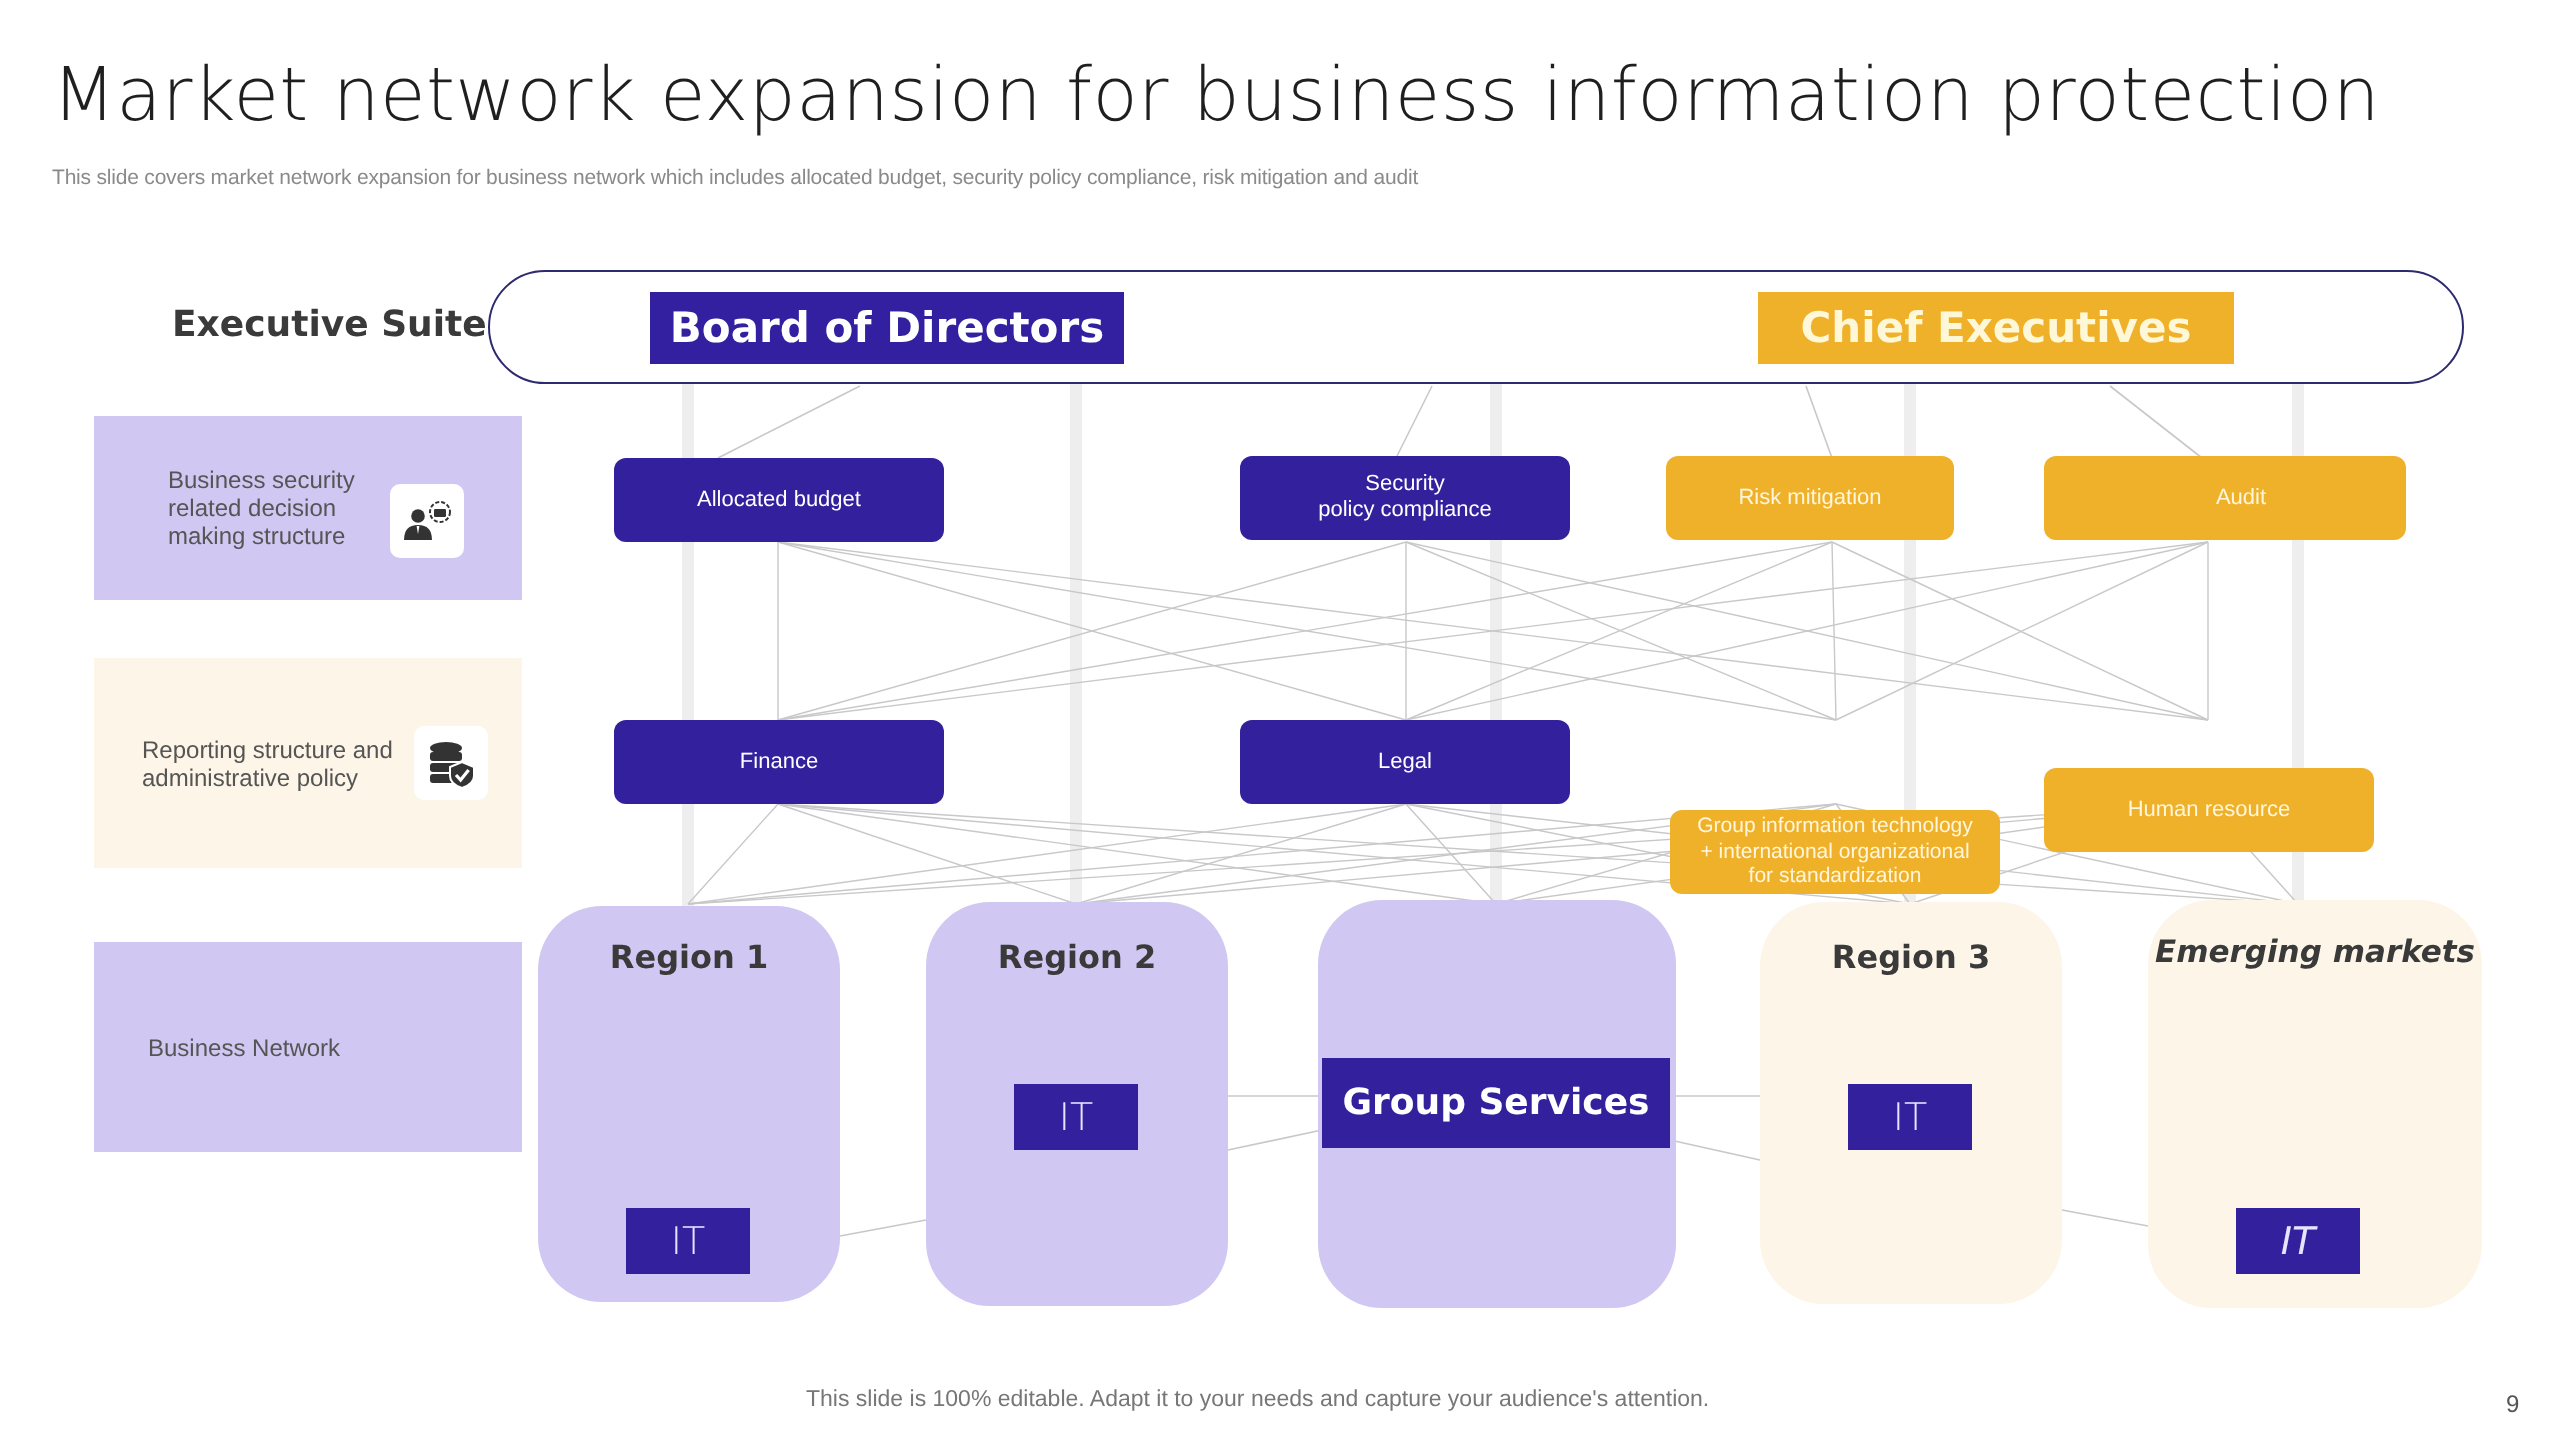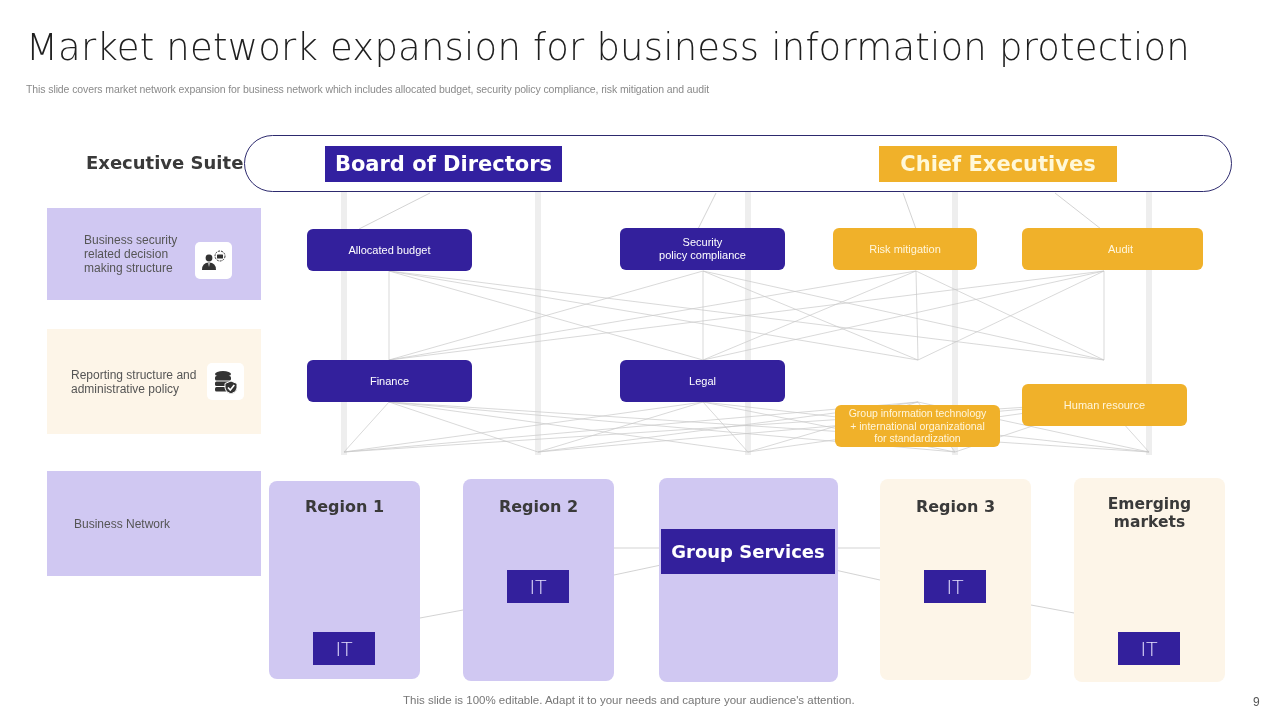--- a/index.html
+++ b/index.html
@@ -17,21 +17,21 @@
   #chief { left:879px; width:238px; background:#f0b12a; color:#fff8d8; }
   .side-card { left:47px; width:214px; display:flex; align-items:center; box-sizing:border-box; font-family:"Liberation Sans", sans-serif; font-size:12px; color:#555; line-height:14px; }
   #card1 { top:208px; height:92px; background:#d0c8f2; padding-left:37px; }
   #card2 { top:329px; height:105px; background:#fdf5e8; padding-left:24px; }
   #card3 { top:471px; height:105px; background:#d0c8f2; padding-left:27px; }
   .icon-tile { width:37px; height:37px; background:#fff; border-radius:5px; display:flex; align-items:center; justify-content:center; position:absolute; }
   .node { height:42px; border-radius:6px; display:flex; align-items:center; justify-content:center; text-align:center; color:#fff;
           font-family:"Liberation Sans", sans-serif; font-size:11px; line-height:13px; }
   .node.purple { background:#33209c; }
   .node.gold { background:#f0b12a; color:#fff6dc; }
-  .region { border-radius:8px; box-sizing:border-box;margin-top:28px; }
+  .region { border-radius:32px; box-sizing:border-box; }
   .region.purple { background:#d0c8f2; }
   .region.cream { background:#fdf5e8; }
   .region-title { position:absolute; left:0; right:0; text-align:center; font-weight:bold; font-size:16px; color:#3a3a3a; font-family:"DejaVu Sans", sans-serif; }
   .it-box { width:62px; height:33px; background:#33209c; color:#e8e4ff; font-size:19px; display:flex; align-items:center; justify-content:center; font-family:"DejaVu Sans", sans-serif; font-weight:200; }
   #shared { left:661px; top:529px; width:174px; height:45px; background:#33209c; color:#fff; font-weight:bold; font-size:18px; display:flex; align-items:center; justify-content:center; font-family:"DejaVu Sans", sans-serif; }
   #footer { left:403px; top:694px; font-size:11.5px; color:#777; font-family:"Liberation Sans", sans-serif; white-space:nowrap; }
   #page-num { left:1253px; top:695px; font-size:12px; color:#555; font-family:"Liberation Sans", sans-serif; }
   svg#lines { position:absolute; left:0; top:0; }
 </style>
 </head>
@@ -148,19 +148,19 @@
 <div class="abs region purple" style="left:463px; top:451px; width:151px; height:202px;">
   <div class="region-title" style="top:18px;">Region 2</div>
   <div class="abs it-box" style="left:44px; top:91px;">IT</div>
 </div>
 <div class="abs region purple" style="left:659px; top:450px; width:179px; height:204px;"></div>
 <div id="shared" class="abs">Group Services</div>
 <div class="abs region cream" style="left:880px; top:451px; width:151px; height:201px;">
   <div class="region-title" style="top:18px;">Region 3</div>
   <div class="abs it-box" style="left:44px; top:91px;">IT</div>
 </div>
-<div class="abs region cream" style="left:1074px; top:450px; width:151px; height:204px;">
+<div class="abs region cream" style="left:1074px; top:450px; width:167px; height:204px;font-style:italic;">
   <div class="region-title" style="top:17px; font-size:15.5px;">Emerging markets</div>
   <div class="abs it-box" style="left:44px; top:154px;">IT</div>
 </div>
 
 <div id="footer" class="abs">This slide is 100% editable. Adapt it to your needs and capture your audience's attention.</div>
 <div id="page-num" class="abs">9</div>
 
 </body></html>

